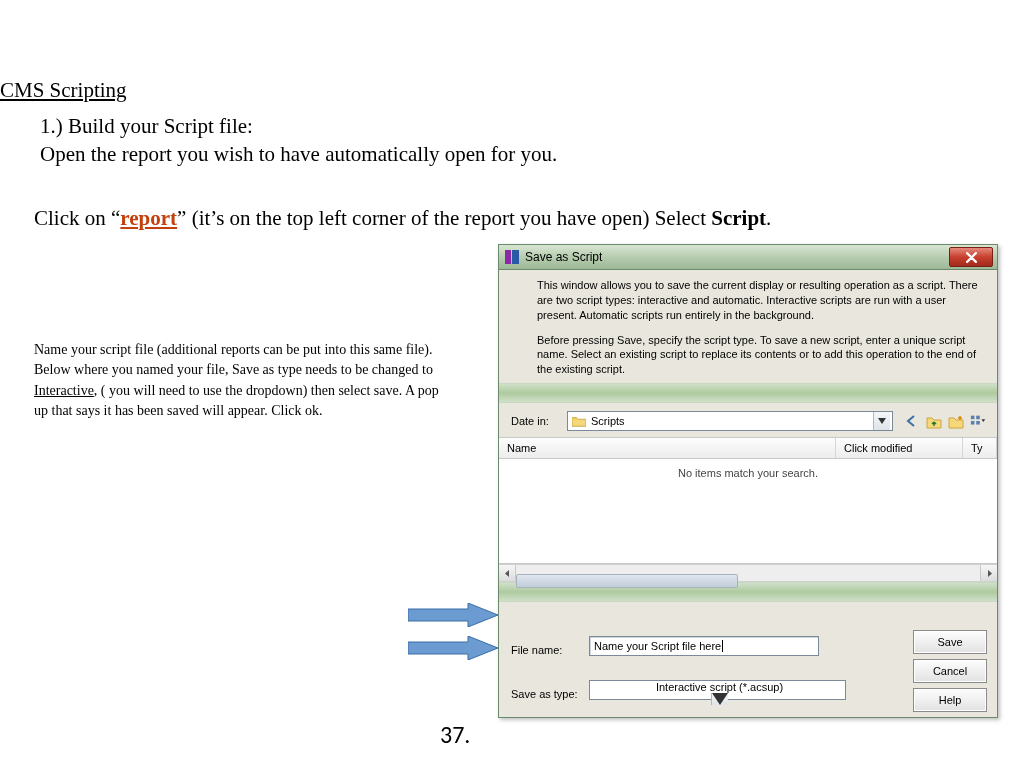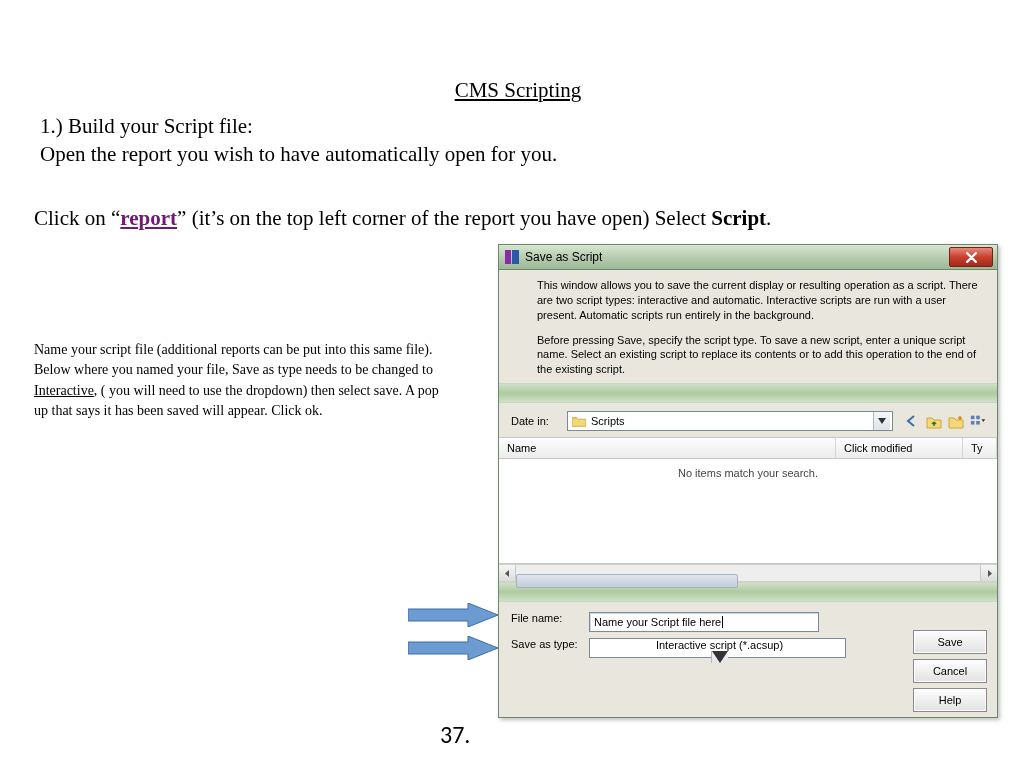--- a/index.html
+++ b/index.html
@@ -11,39 +11,38 @@
     font-family: "Times New Roman", serif;
     font-size: 21px;
     color: #000;
     position: relative;
     overflow: hidden;
   }
   .title {
     position: absolute;
     left: 0; right: 0;
     top: 78px;
-    text-align: center;
+    text-align: left;
     text-decoration: underline;
-    margin-left: 12px;
   }
   .step1 {
     position: absolute;
     left: 40px;
     top: 112px;
     width: 920px;
     line-height: 1.35;
   }
   .click-line {
     position: absolute;
     left: 34px;
     top: 206px;
     width: 940px;
   }
   .click-line .link {
-    color: #701a75;
+    color: #c2410c;
     text-decoration: underline;
     font-weight: bold;
   }
   .click-line .bold { font-weight: bold; }
   .sidetext {
     position: absolute;
     left: 34px;
     top: 340px;
     width: 420px;
     font-family: Liberation Serif, serif;
@@ -191,22 +190,23 @@
   .hscroll .sbtn.last{border-right:none;border-left:1px solid #c8c8c8;}
   .hscroll .track{flex:1;position:relative;background:#eee;}
   .hscroll .thumb{position:absolute;left:0;top:1px;height:12px;width:220px;background:linear-gradient(#dfe6ef,#c2cdd9);border:1px solid #a6b2c0;border-radius:2px;}
   .hscroll svg{width:7px;height:7px;}
 
   .bottom {
     padding: 10px 8px 8px 12px;
   }
   .frow {
     display:flex;
-    align-items:flex-start;
+    align-items:flex-end;
     margin-bottom:6px;
+    margin-top:24px;
   }
   .frow .flbl{ width:78px;}
   .frow .finput{
     width:230px;height:20px;
     border:1px solid #7a8a99;
     background:#fff;
     box-shadow: inset 1px 1px 0 #d0d6dd;
     padding:0 4px;
     display:flex;align-items:center;
     font-size:11px;

